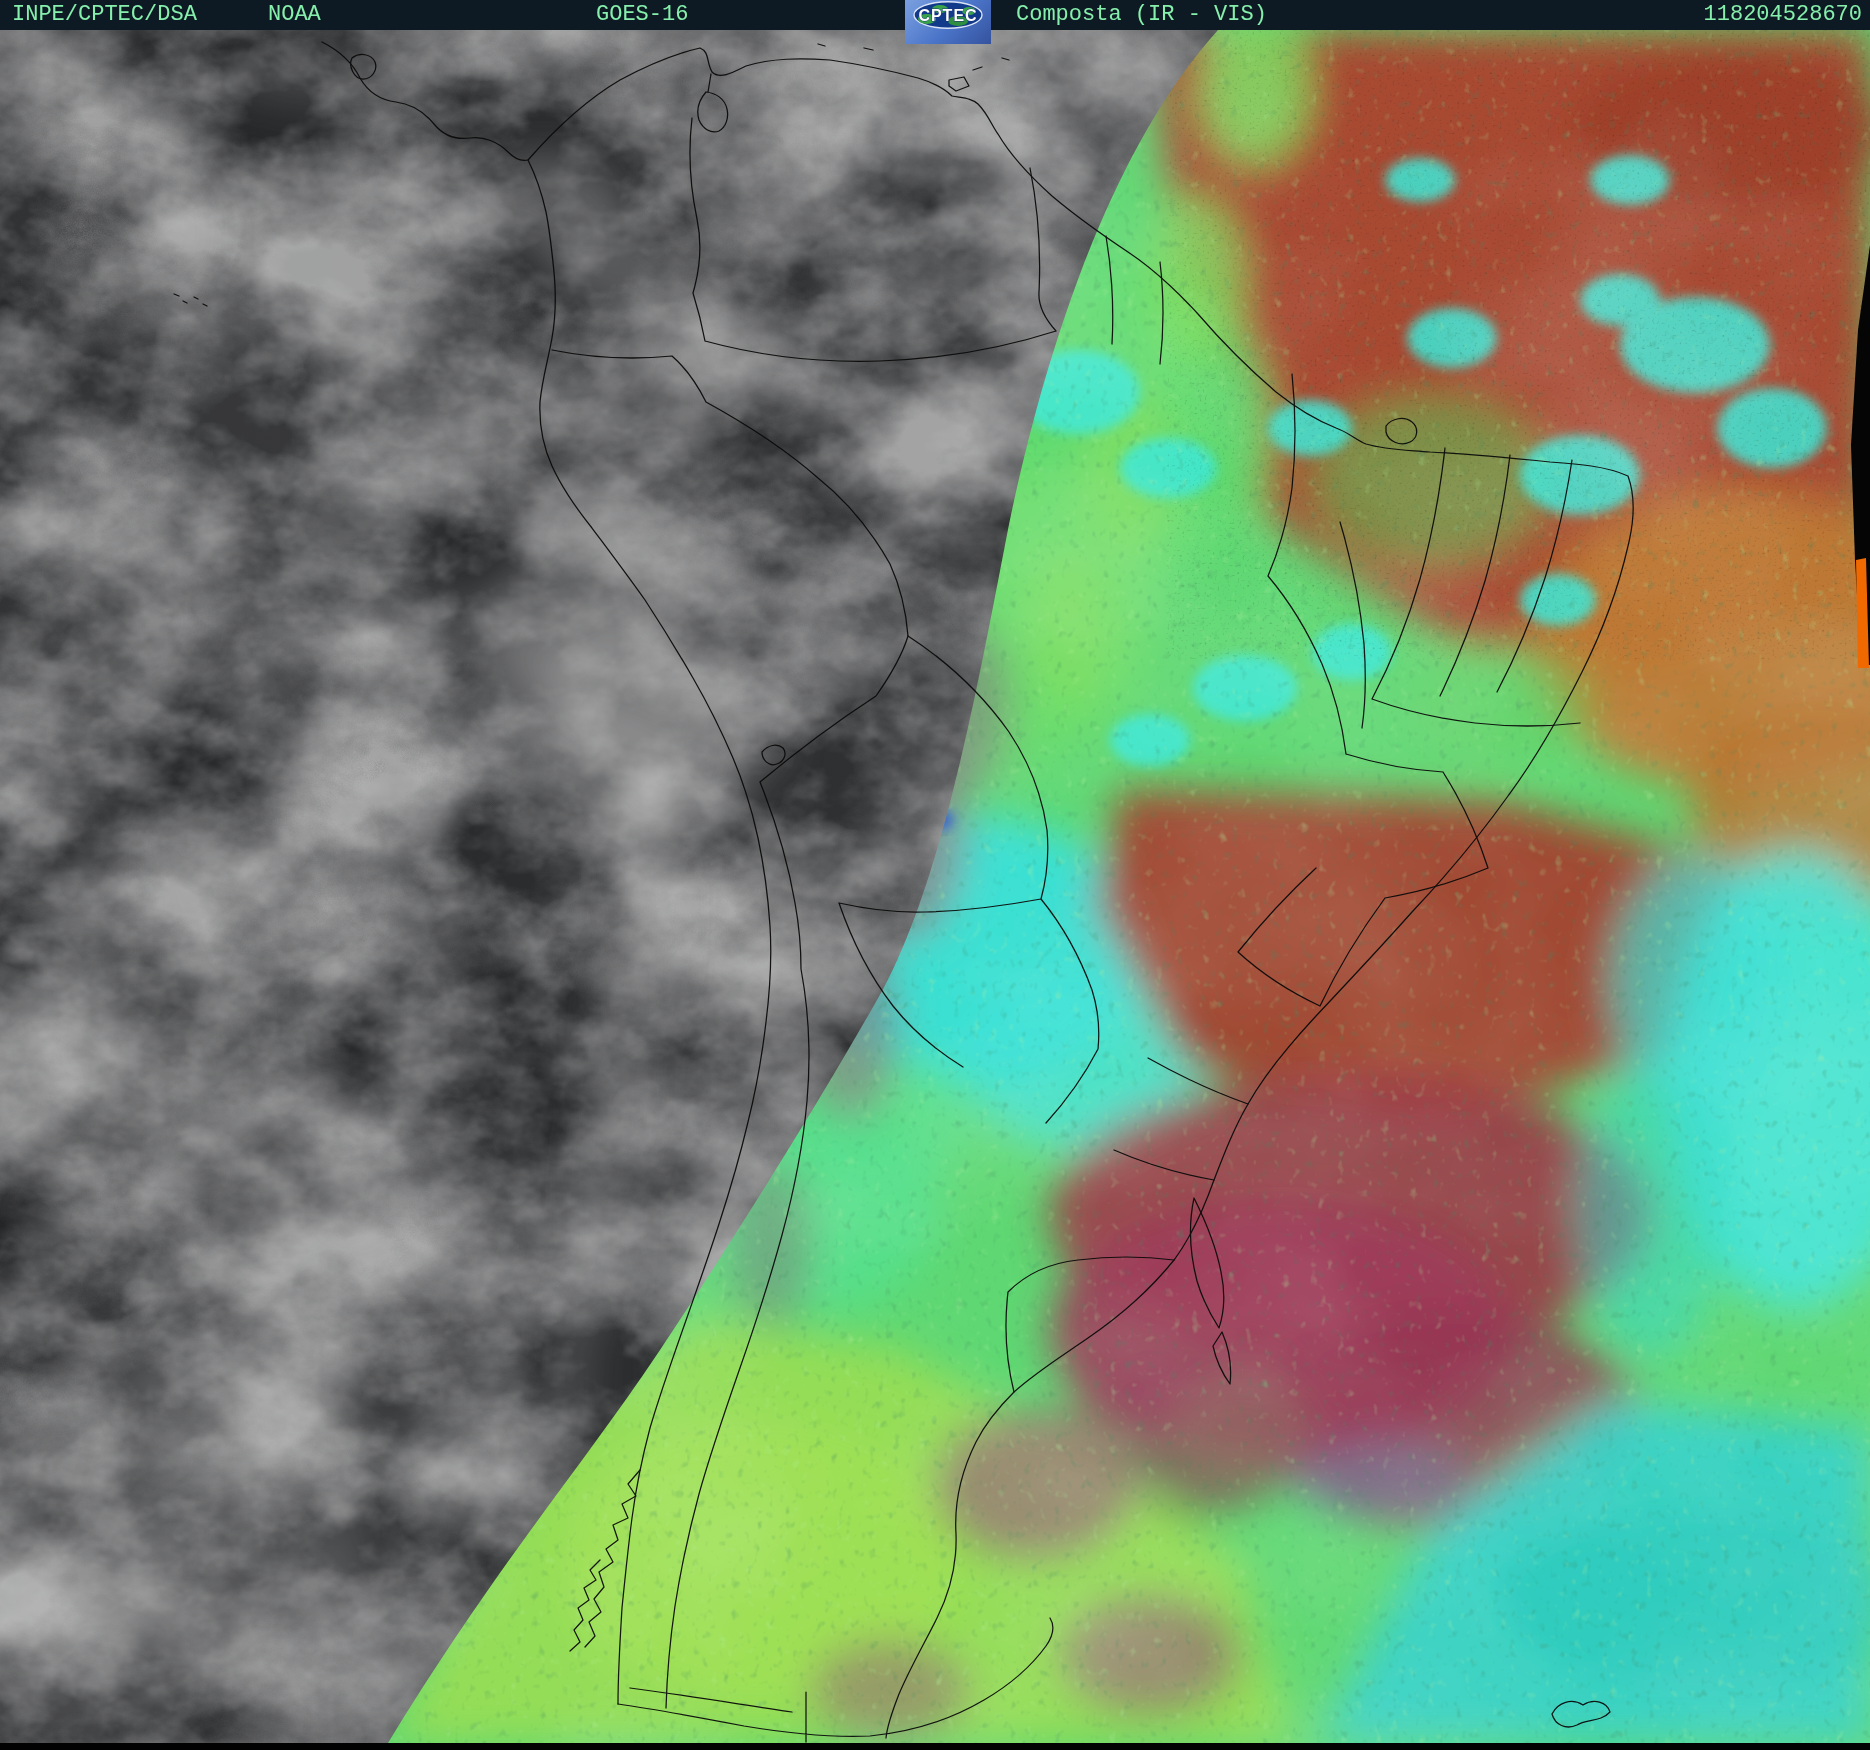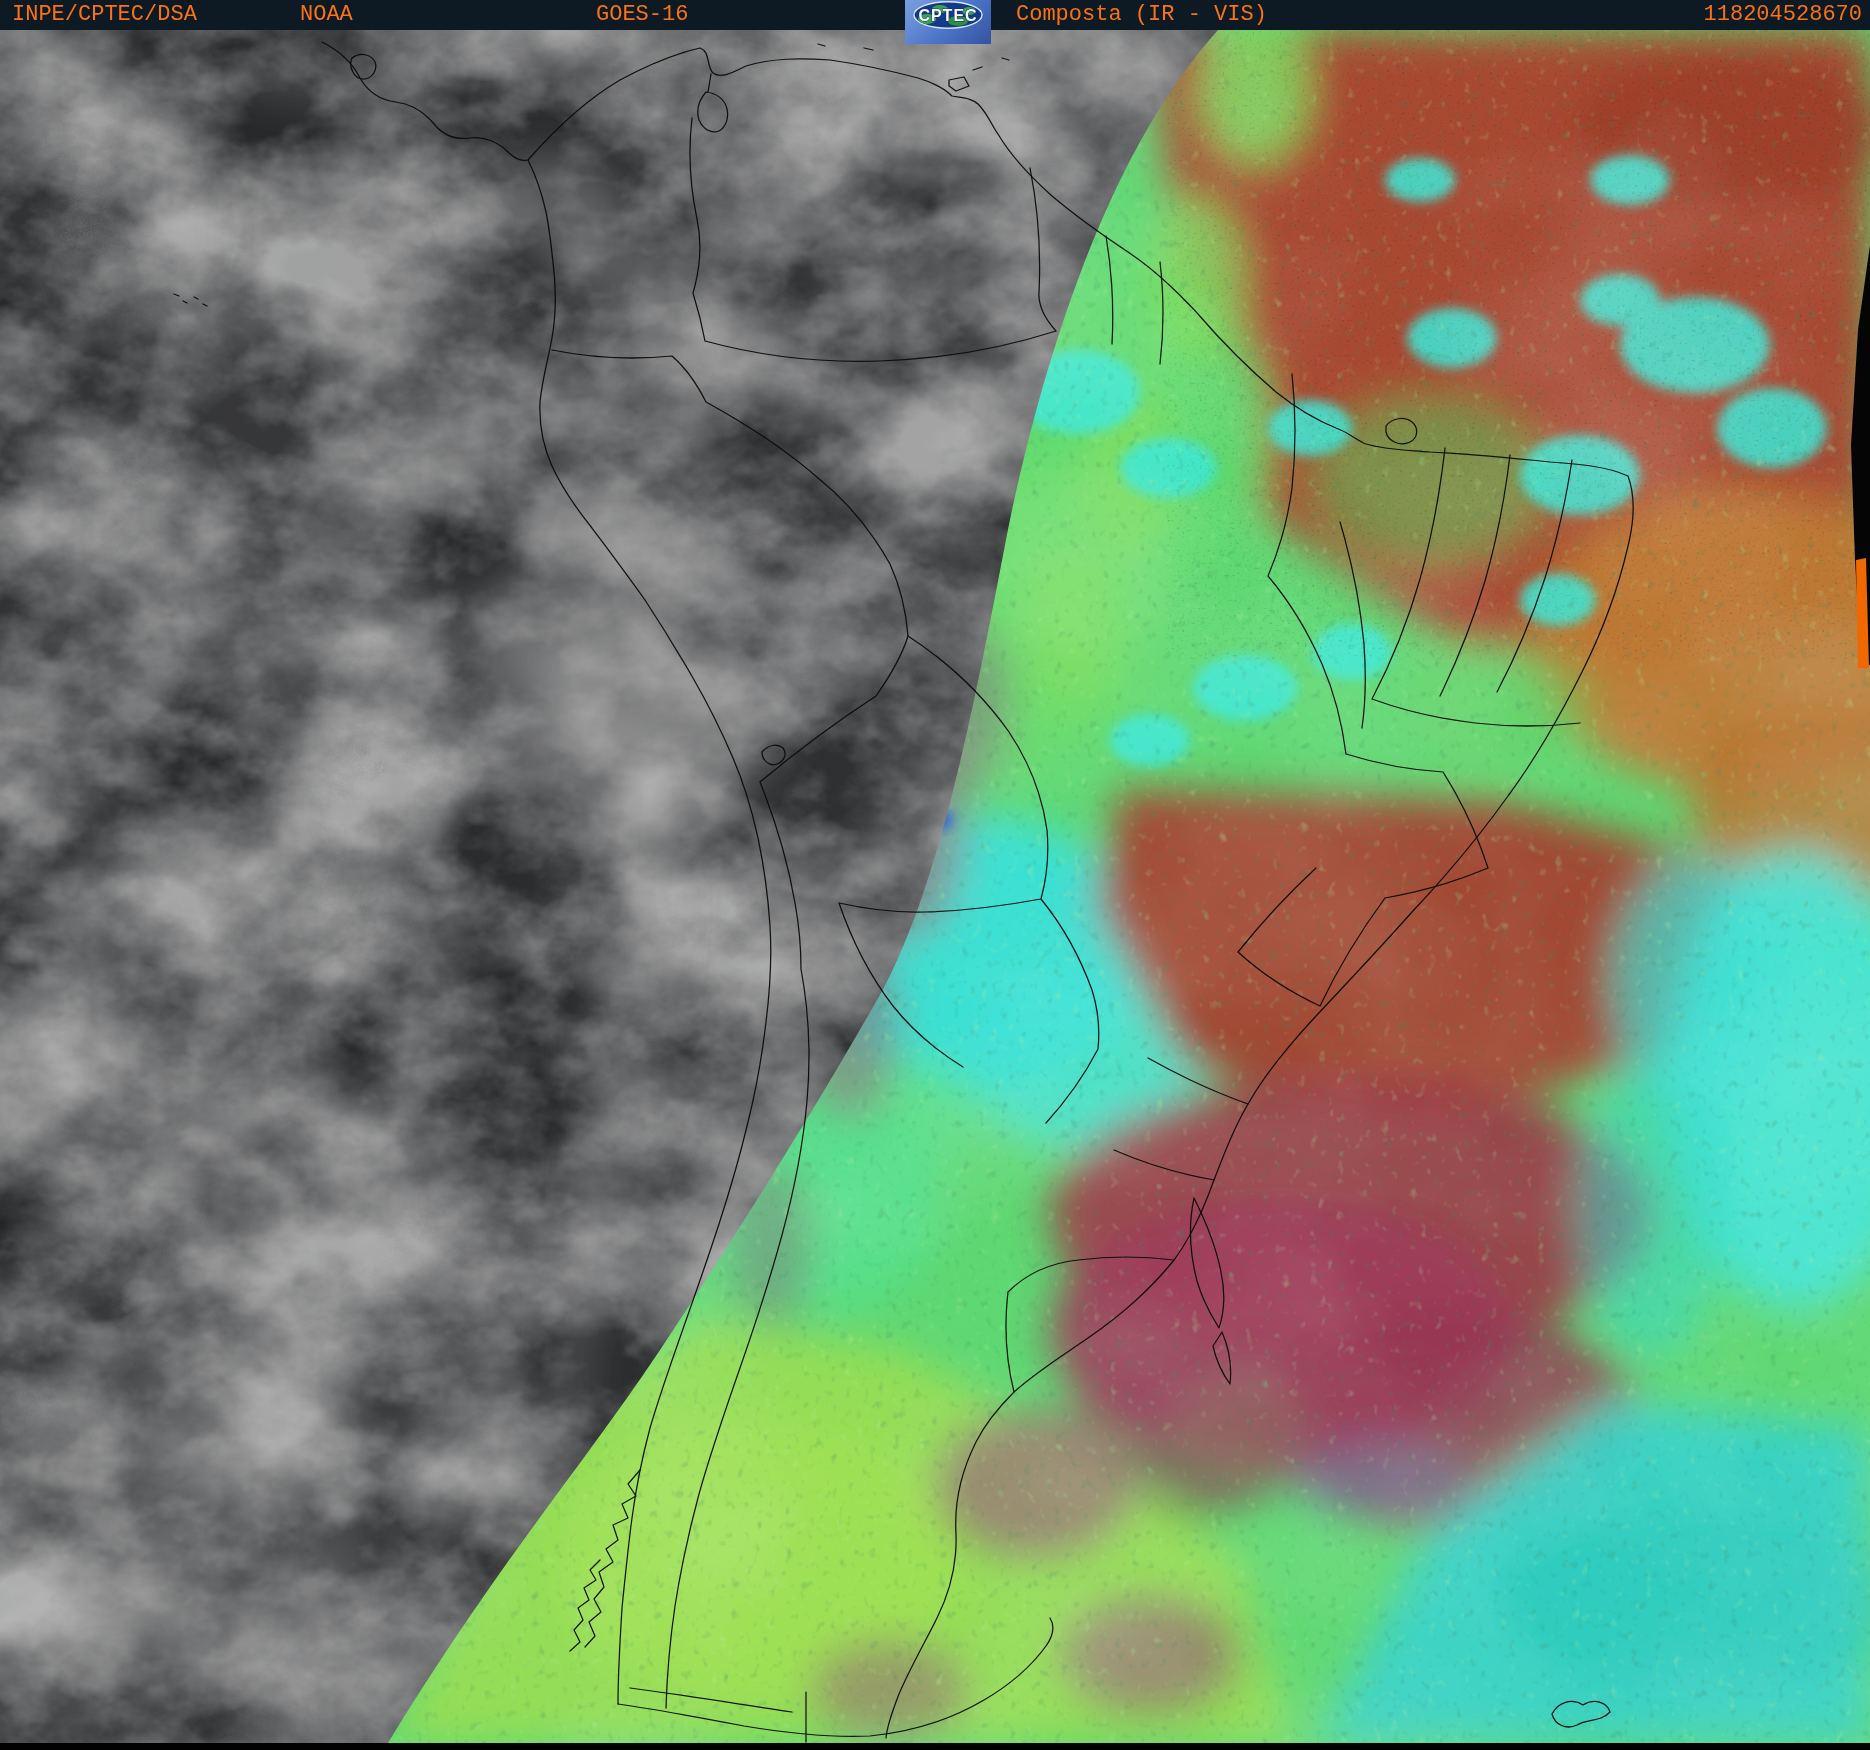--- a/index.html
+++ b/index.html
@@ -1,22 +1,22 @@
 <!DOCTYPE html>
 <html><head>
 <meta charset="utf-8">
 <style>
   html,body{margin:0;padding:0;background:#000;}
   .stage{position:relative;width:1870px;height:1750px;overflow:hidden;background:#000;
          font-family:"Liberation Mono","DejaVu Sans Mono",monospace;}
   
   .topbar{position:absolute;top:0;left:0;width:1870px;height:30px;background:#0e1a23;z-index:5;}
-  .topbar .lbl{position:absolute;top:2px;font-size:22px;letter-spacing:0px;color:#f97316;white-space:pre;}
+  .topbar .lbl{position:absolute;top:2px;font-size:22px;letter-spacing:0px;color:#86efac;white-space:pre;}
   .lbl-agency{left:12px;}
-  .lbl-network{left:300px;}
+  .lbl-network{left:268px;}
   .lbl-satellite{left:596px;}
   .lbl-product{left:1016px;}
   .lbl-timestamp{right:8px;}
   
   .logo{position:absolute;top:0;left:905px;width:86px;height:44px;
         background:linear-gradient(135deg,#7ba0e0 0%,#4a74c8 55%,#35529e 100%);overflow:hidden;}
   .logo svg{display:block;}
   
   .scene{position:absolute;top:30px;left:0;width:1870px;height:1713px;background:#2d2e30;}
   .scene svg{display:block;}

